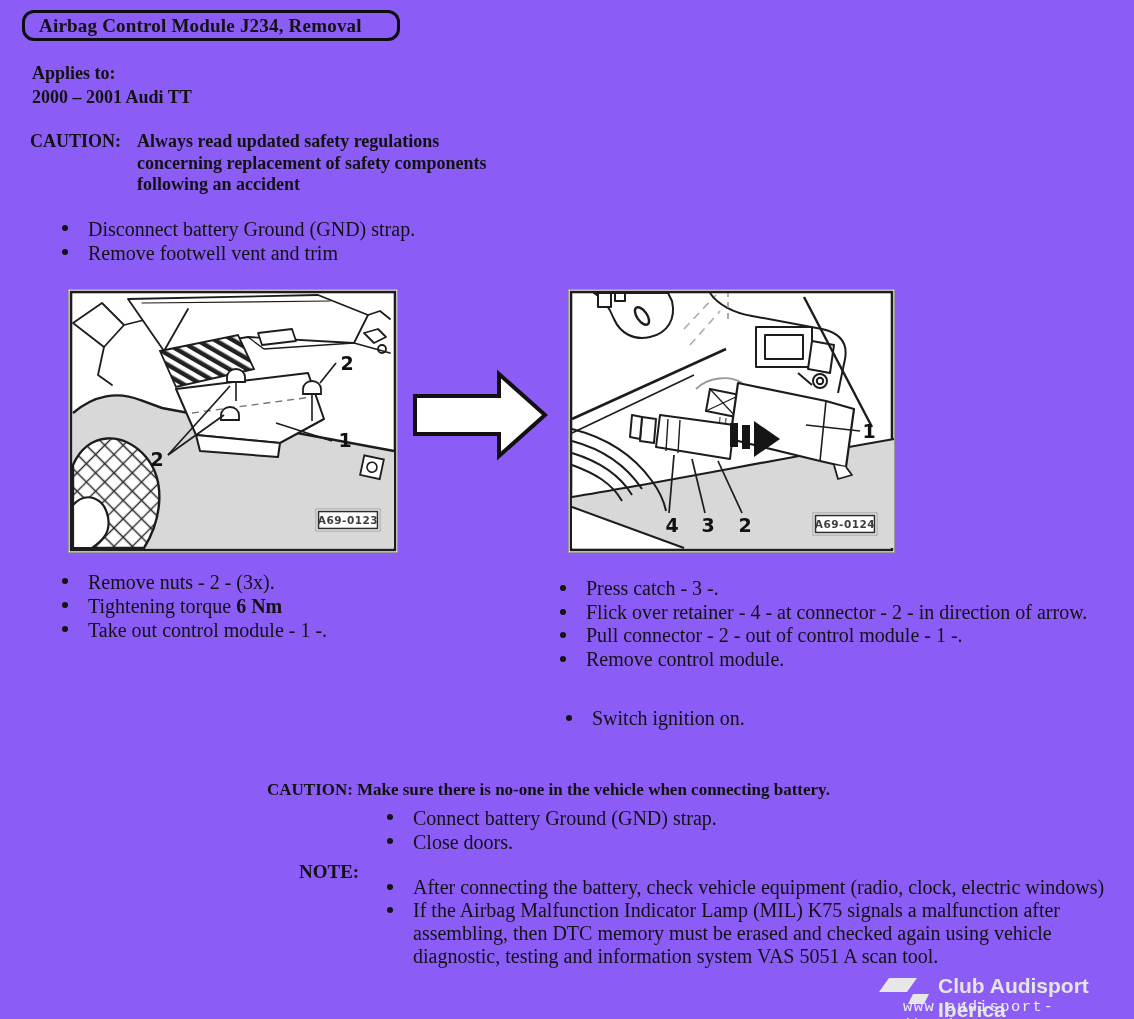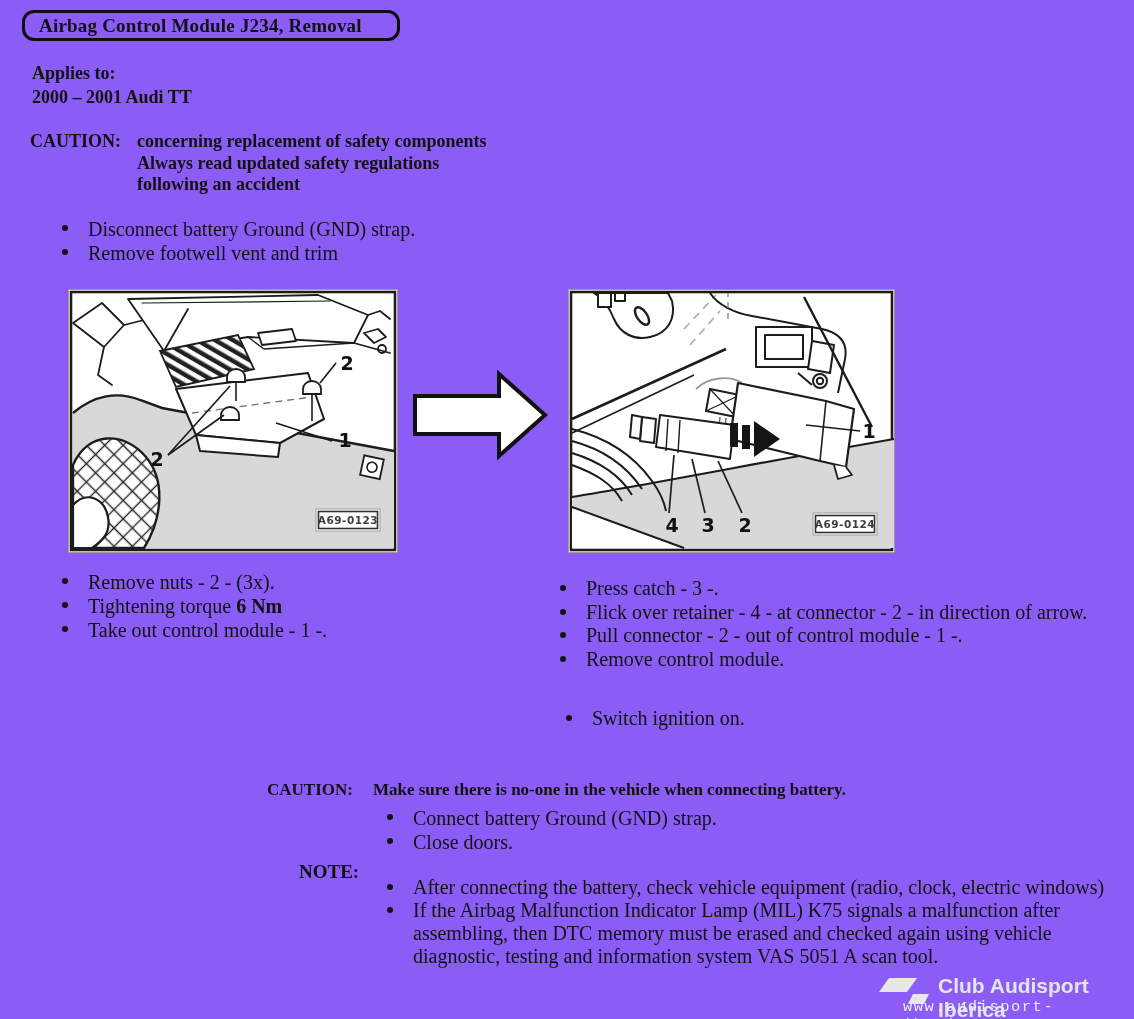--- a/index.html
+++ b/index.html
@@ -23,21 +23,21 @@
                       border-radius:50%;background:#141414;}
   .intro-bullets{left:60px;top:217px;line-height:24px;}
   .left-steps{left:60px;top:570px;line-height:24px;}
   .right-steps{left:558px;top:577px;line-height:23.5px;}
 
   .note-mid{left:531px;top:694px;font-size:17px;}
   .note-mid .nlabel{font-weight:bold;font-size:19px;margin-right:6px;}
   .note-mid ul{margin-top:13px;margin-left:33px;line-height:23px;}
 
   .caution-bottom-line{left:267px;top:780px;font-size:17px;font-weight:bold;}
-  .caution-bottom-line .ctxt{margin-left:20px;}
+  .caution-bottom-line .ctxt{margin-left:4px;}
   .caution-bottom-bullets{left:385px;top:806px;line-height:24px;}
 
   .note-bottom-label{left:299px;top:861px;font-size:19px;font-weight:bold;}
   .note-bottom-bullets{left:385px;top:876px;line-height:23px;width:720px;}
   .note-bottom-bullets span{display:block;}
 
   .wm{font-family:"Liberation Sans",sans-serif;}
   .wm-name{left:938px;top:974px;font-size:21px;font-weight:bold;color:#e5e5e5;}
   .wm-url{left:903px;top:998px;font-size:15.5px;letter-spacing:1.5px;color:#ebebeb;font-family:Liberation Mono, monospace;}
 
@@ -55,22 +55,22 @@
   </div>
 
   <div class="abs applies">
     <div>Applies to:</div>
     <div>2000 – 2001 Audi TT</div>
   </div>
 
   <div class="abs caution-top">
     <span class="cl">CAUTION:</span>
     <div class="clines">
+      <div>Always read updated safety regulations</div>
       <div>concerning replacement of safety components</div>
-      <div>Always read updated safety regulations</div>
       <div>following an accident</div>
     </div>
   </div>
 
   <ul class="abs blist intro-bullets">
     <li>Disconnect battery Ground (GND) strap.</li>
     <li>Remove footwell vent and trim</li>
   </ul>
 
   <svg class="abs" style="left:68px;top:289px;" width="330" height="264" viewBox="0 0 330 264">

